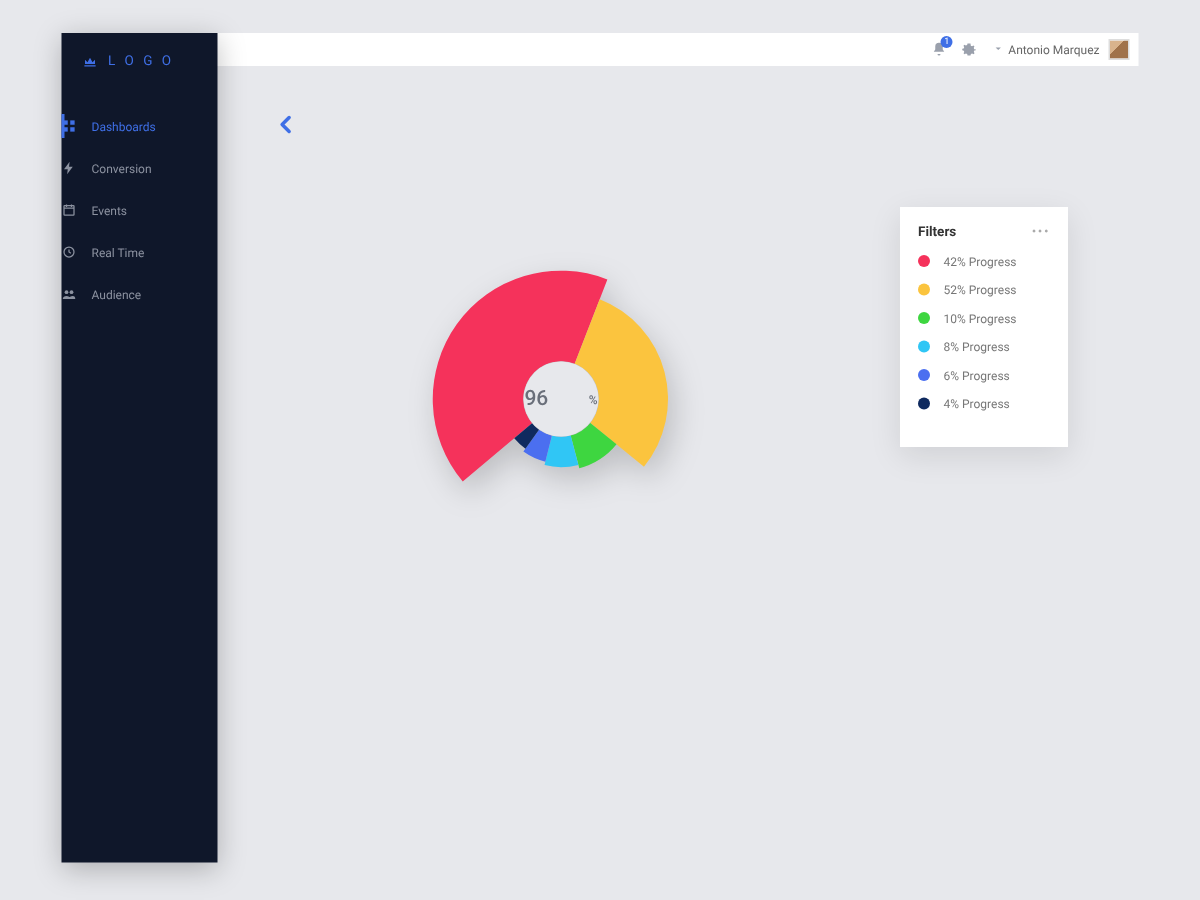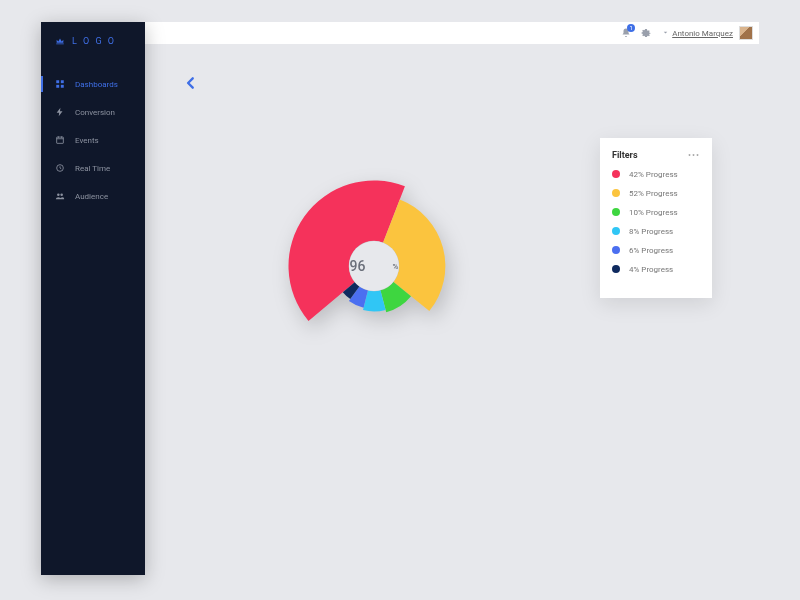--- a/index.html
+++ b/index.html
@@ -30,21 +30,21 @@
     font-size: 9px;
     color: #3f6fe6;
   }
   .logo-icon {
     width: 10px; height: 10px; margin-right: 7px;
   }
   .nav { margin-top: 10px; }
   .nav-item {
     height: 28px;
     display: flex; align-items: center;
-    padding-left: 14px;
+    padding-left: 0;
     font-size: 8px;
     color: #8c92a0;
     position: relative;
     cursor: pointer;
   }
   .nav-item.active { color: #3f6fe6; }
   .nav-item.active::before {
     content: ""; position: absolute; left: 0; top: 6px; bottom: 6px;
     width: 2px; background: #3f6fe6;
   }
@@ -70,21 +70,20 @@
   .badge {
     position: absolute; top: -3px; right: -3px;
     width: 8px; height: 8px; border-radius: 50%;
     background: #3f6fe6; color: #fff;
     font-size: 6px; line-height: 8px; text-align: center;
   }
   .user {
     display: flex; align-items: center;
     font-size: 8px; color: #666; margin-left: 6px;
     cursor: pointer;
-    text-decoration: underline;
   }
   .chev { margin-right: 3px; }
   .avatar {
     width: 14px; height: 14px; margin-left: 6px;
     background: linear-gradient(135deg,#d9b38c 40%,#a0724a 40%);
     border: 1px solid #ddd;
   }
 
   
   .back {

